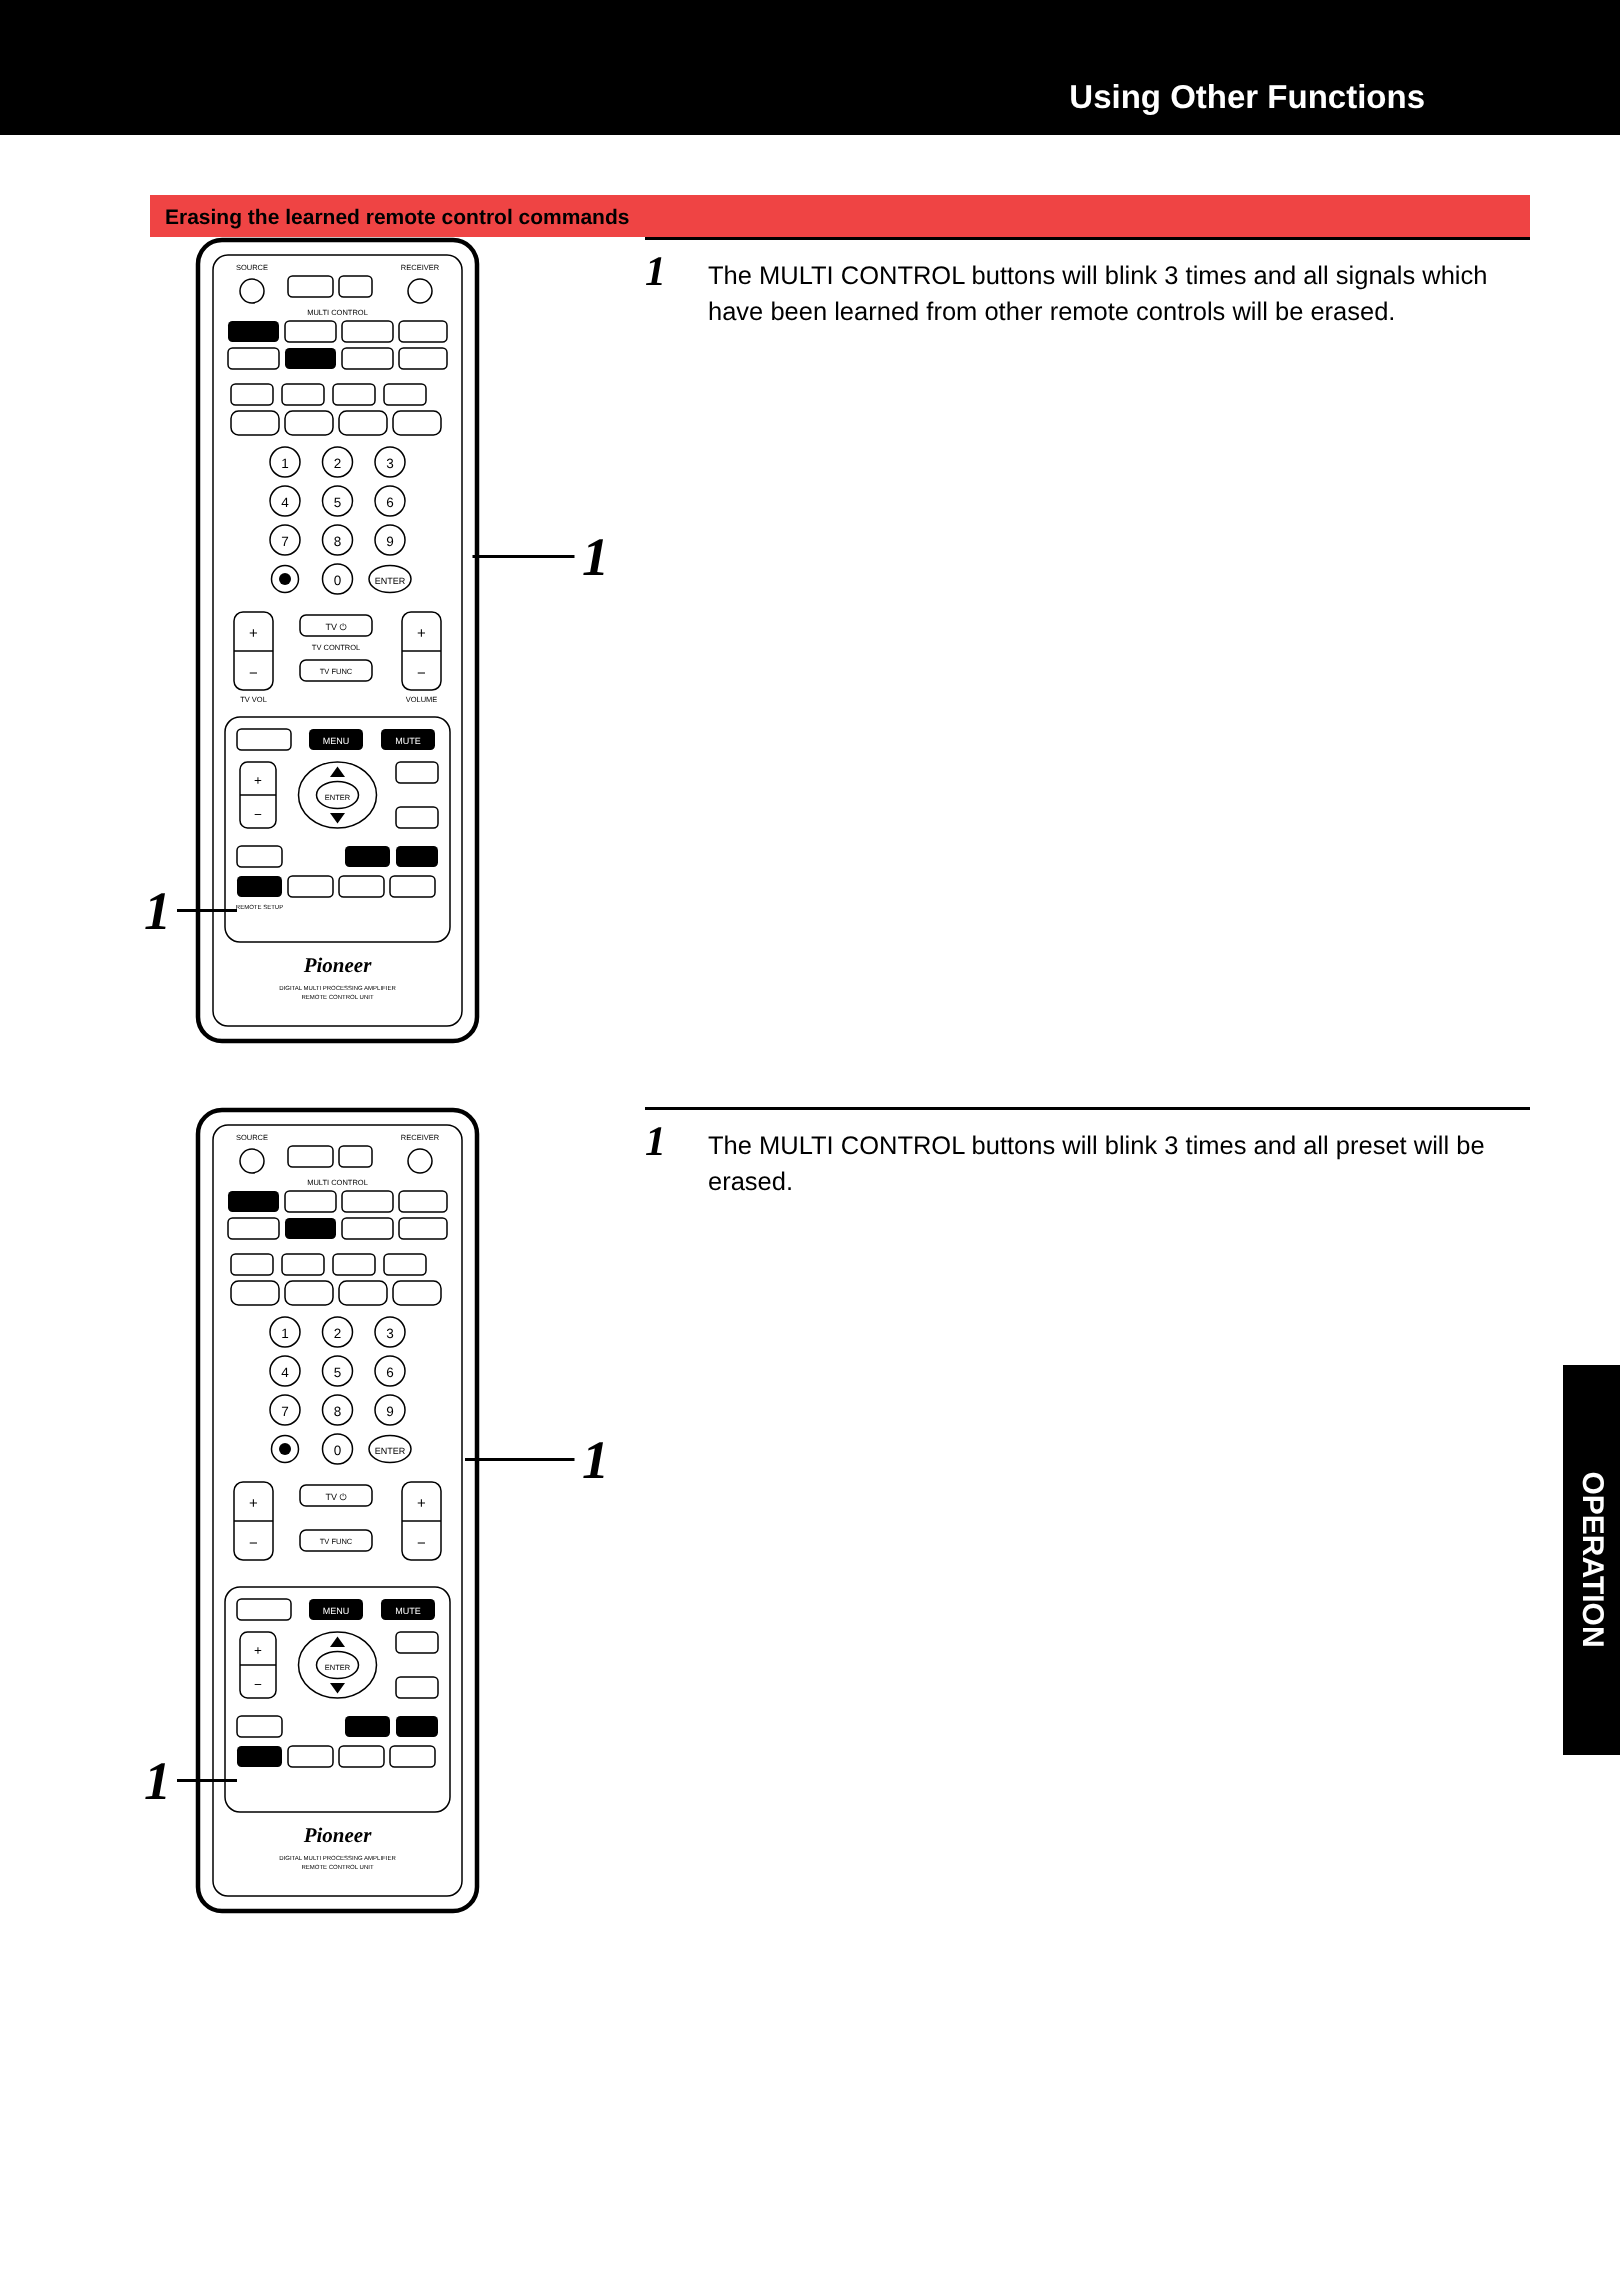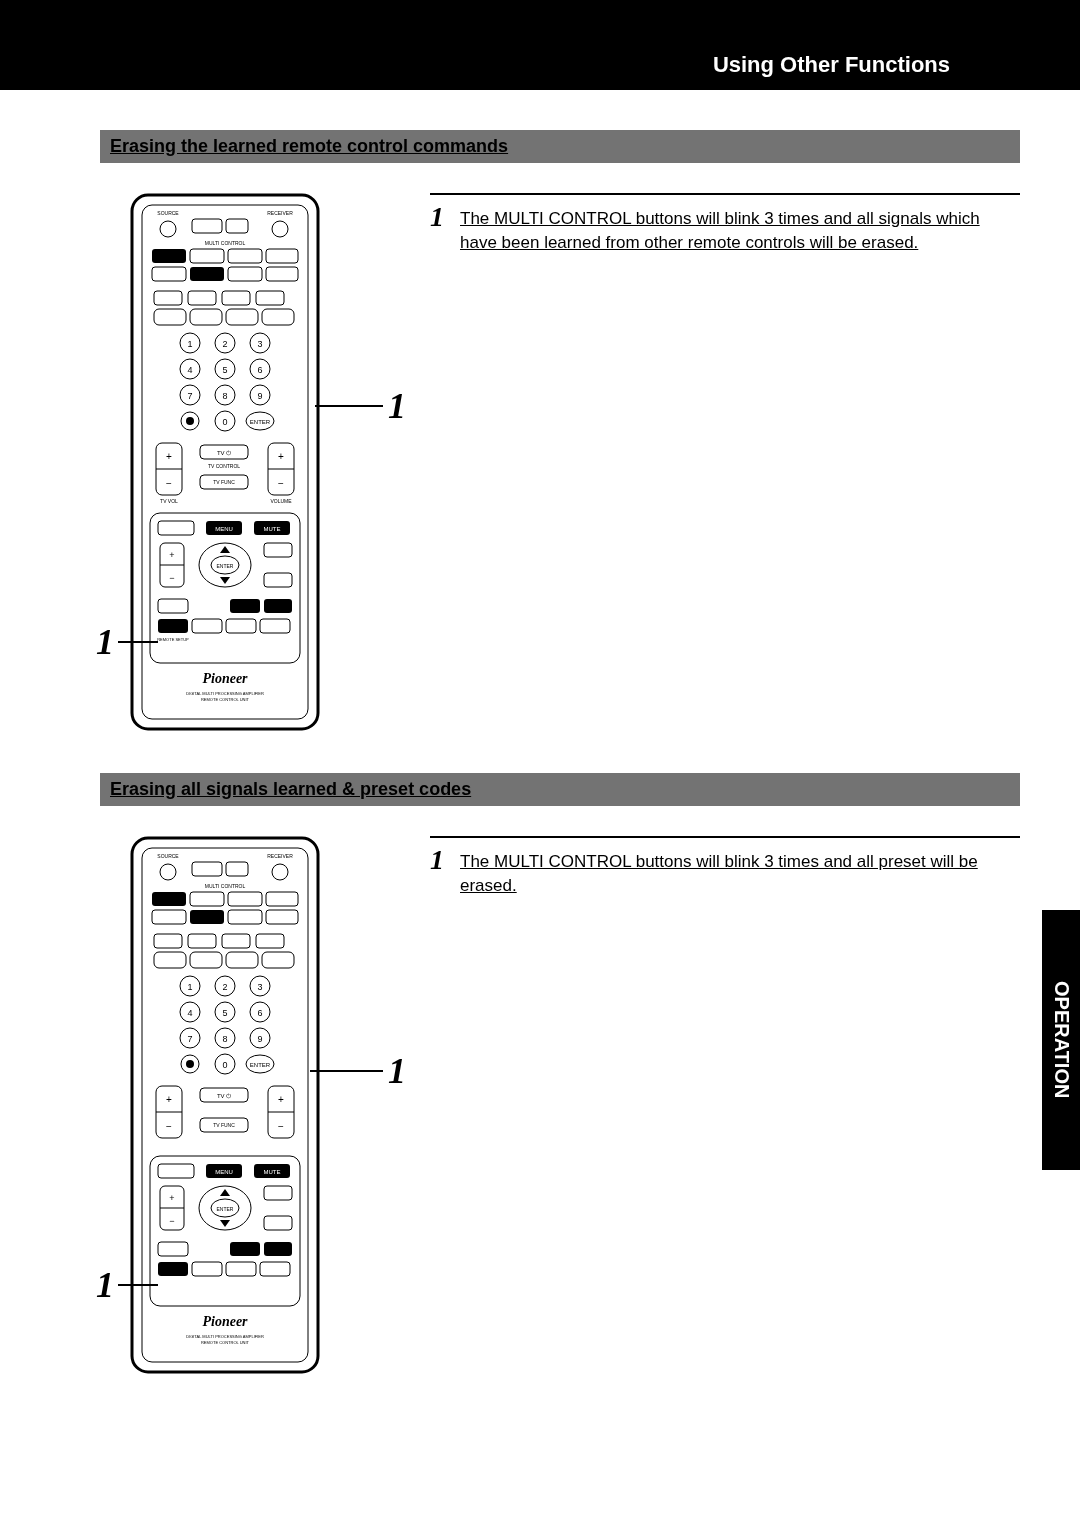--- a/index.html
+++ b/index.html
@@ -6,44 +6,42 @@
     margin: 0;
     background: #fff;
     font-family: Arial, Helvetica, sans-serif;
     color: #000;
   }
   .page {
     width: 1080px;
     margin: 0 auto;
     position: relative;
     box-sizing: border-box;
-    text-decoration: underline;
   }
   .top-black-bar {
     background: #000;
     height: 90px;
     position: relative;
   }
   .chapter-title {
     position: absolute;
     right: 130px;
     bottom: 12px;
     color: #fff;
     font-size: 22px;
     font-weight: bold;
   }
   .content {
     padding: 40px 60px 40px 100px;
   }
   .section-bar {
-    background: #737373;
+    background: #ef4444;
     padding: 6px 10px;
-    font-size: 18px;
-    font-weight: bold;
-    margin-bottom: 30px;
+    font-size: 14px;
+    font-weight: bold;
   }
   .block {
     display: flex;
     align-items: flex-start;
     margin-bottom: 40px;
   }
   .remote-col {
     width: 300px;
     position: relative;
     flex: 0 0 auto;
@@ -90,21 +88,21 @@
     width: 18px;
     height: 18px;
     line-height: 16px;
     text-align: center;
     font-size: 12px;
     font-weight: bold;
     vertical-align: middle;
     background: #fff;
   }
   .step-body {
-    margin-left: 30px;
+    margin-left: 42px;
     font-size: 17px;
     line-height: 1.4;
     margin-top: 4px;
   }
   .side-tab {
     position: absolute;
     right: 0;
     top: 910px;
     width: 38px;
     height: 260px;
@@ -259,21 +257,20 @@
           <text x="95" y="508" font-size="4" text-anchor="middle">REMOTE CONTROL UNIT</text>
         </svg>
       </div>
 
       <div class="step-col">
         <span class="step-num">1</span>
         <div class="step-body">The MULTI CONTROL buttons will blink 3 times and all signals which have been learned from other remote controls will be erased.</div>
       </div>
     </div>
 
-    <div class="section-bar">Erasing all signals learned &amp; preset codes</div>
 
     <div class="block">
       <div class="remote-col">
         <div class="callout-line" style="left:210px; top:234px; width:73px; height:2px;"></div>
         <div class="callout-right" style="left:288px; top:214px;">1</div>
         <div class="callout-line" style="left:18px; top:448px; width:40px; height:2px;"></div>
         <div class="callout-right" style="left:-4px; top:428px;">1</div>
 
         <svg class="remote-svg" width="190" height="540" viewBox="0 0 190 540">
           <rect x="2" y="2" width="186" height="534" rx="16" fill="#fff" stroke="#000" stroke-width="3"></rect>

